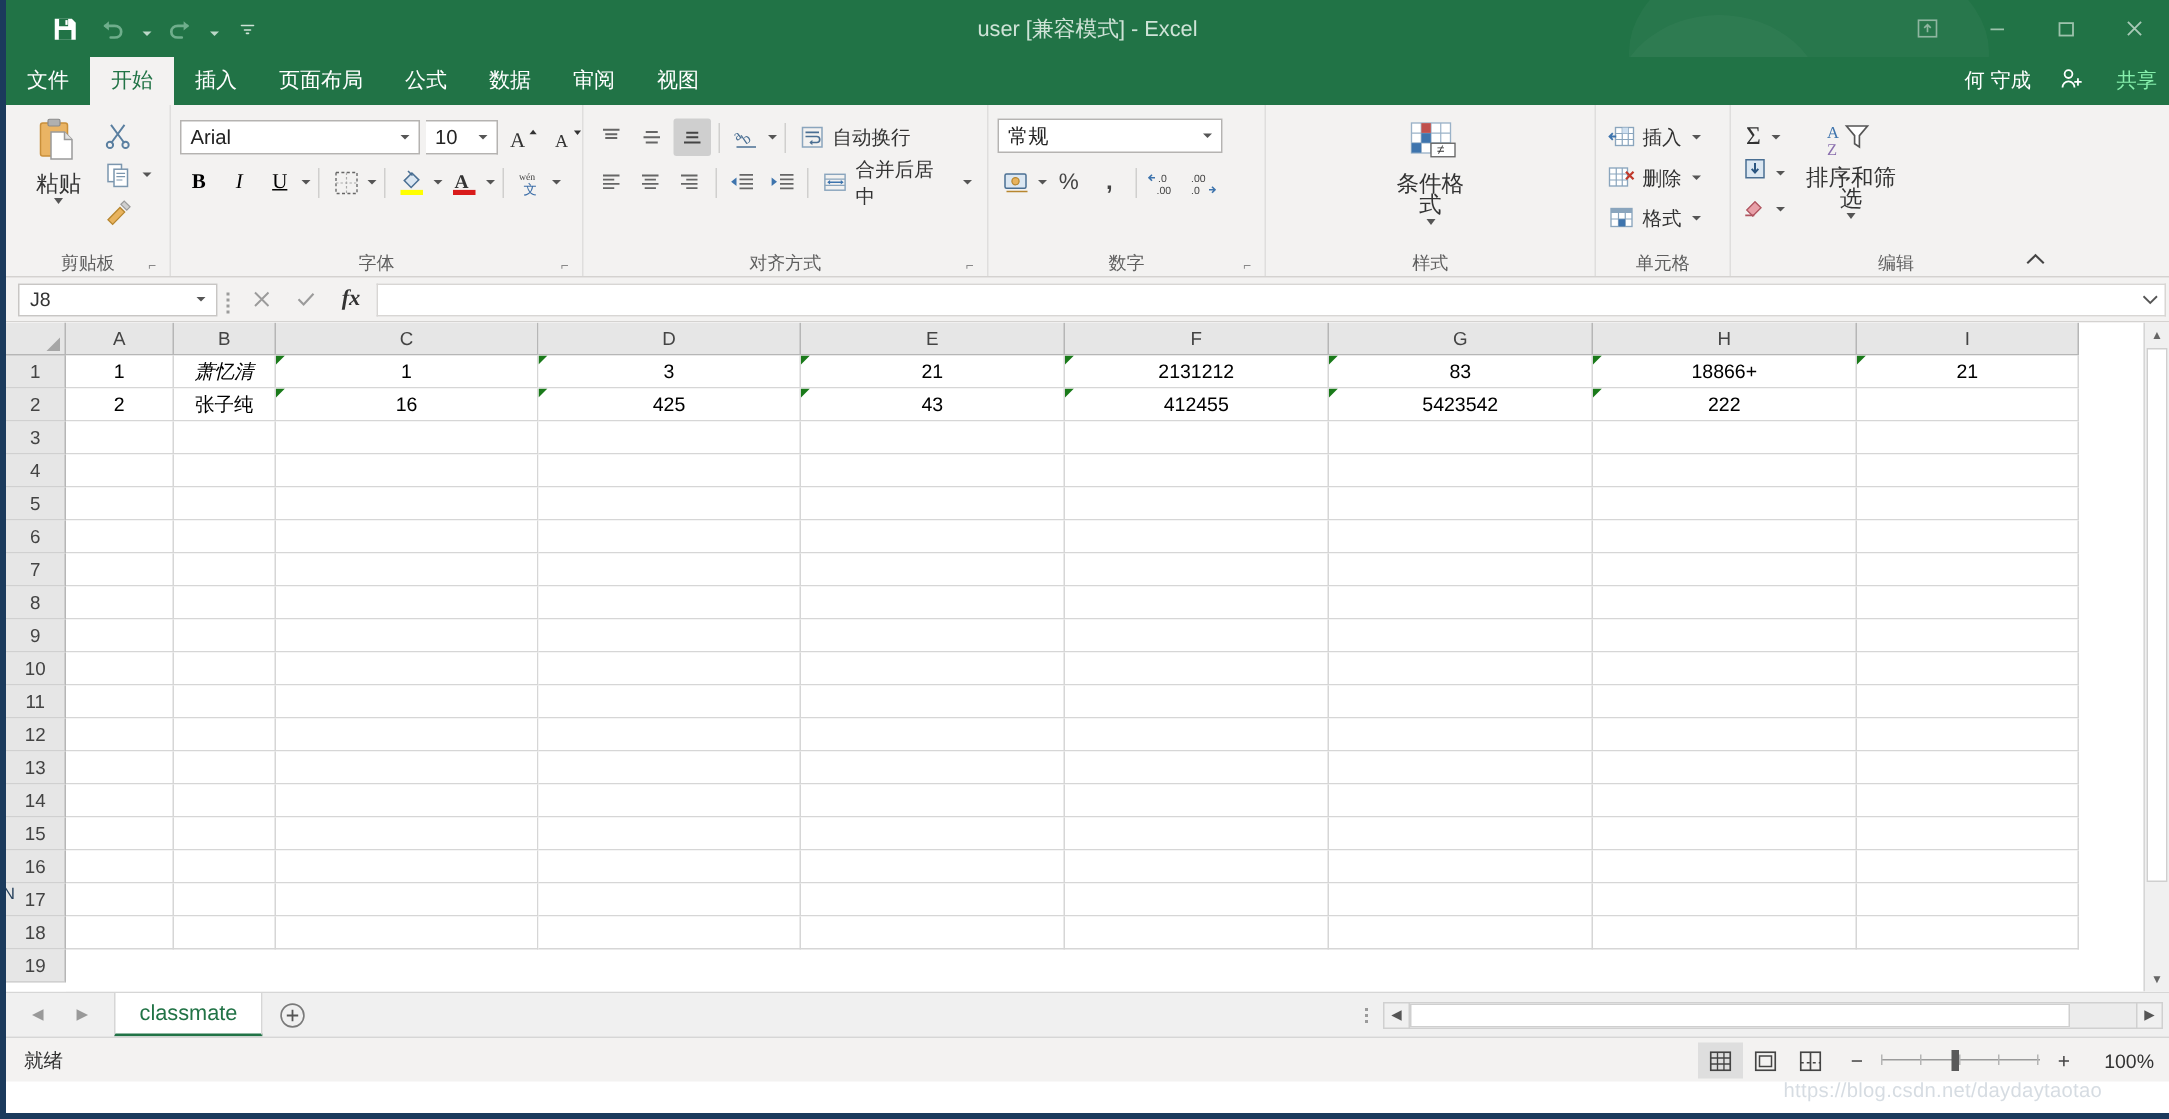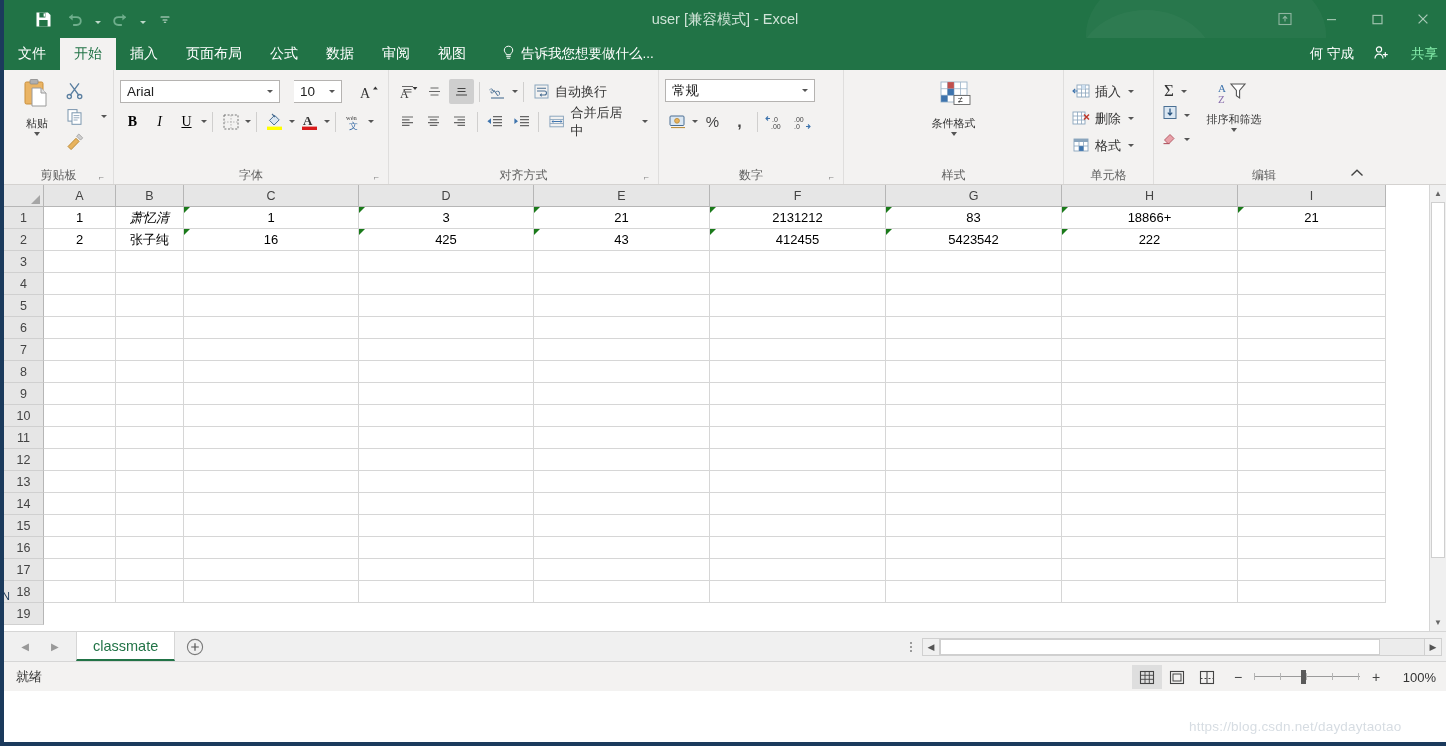--- a/index.html
+++ b/index.html
@@ -171,21 +171,21 @@
     font-size: 9px;
     line-height: 9px;
   }
   .bigbtn {
     display: flex; flex-direction: column;
     align-items: center; justify-content: flex-start;
     padding: 2px 5px;
     cursor: pointer;
     min-width: 42px;
   }
-  .bigbtn .lbl { font-size: 11px; color: #333; margin-top: 2px; text-align:center; line-height:14px;}
+  .bigbtn .lbl { font-size: 15px; color: #333; margin-top: 2px; text-align:center; line-height:14px;}
   .caret-dn {
     width: 0; height: 0;
     border-left: 3.5px solid transparent;
     border-right: 3.5px solid transparent;
     border-top: 4px solid #555;
     margin: 2px auto 0 auto;
   }
   .caret-sm {
     width: 0; height: 0;
     border-left: 3px solid transparent;
@@ -193,21 +193,21 @@
     border-top: 3.5px solid #555;
     display:inline-block;
   }
   .smbtn {
     width: 25px; height: 25px;
     display: flex; align-items: center; justify-content: center;
     cursor: pointer;
     border-radius: 2px;
   }
   .smbtn.sel { background: #cfcfcf; }
-  .row { display: flex; align-items: center; gap: 14px; }
+  .row { display: flex; align-items: center; gap: 4px; }
   .vsep { width:1px; height: 20px; background:#d0cfce; margin: 0 3px; }
 
   
   .g-clip { width: 110px; }
   .g-clip .rgroup-body { padding-left: 8px; }
   .clip-right { display:flex; flex-direction:column; justify-content:flex-start; padding-top:2px; gap:1px;}
 
   
   .g-font { width: 275px; }
   .fontname {
@@ -543,29 +543,20 @@
 
   <div class="tabsrow">
     <div class="tab">文件</div>
     <div class="tab active">开始</div>
     <div class="tab">插入</div>
     <div class="tab">页面布局</div>
     <div class="tab">公式</div>
     <div class="tab">数据</div>
     <div class="tab">审阅</div>
     <div class="tab">视图</div>
-    <div class="tellme">
-      <span class="bulb">
-        <svg width="13" height="16" viewBox="0 0 13 16">
-            <path d="M6.5 1.2C4 1.2 2.3 3 2.3 5.1c0 1.6 1 2.5 1.6 3.3.3.5.4.9.4 1.3h4.4c0-.4.1-.8.4-1.3.6-.8 1.6-1.7 1.6-3.3 0-2.1-1.7-3.9-4.2-3.9z" stroke="#ffffff" stroke-width="1" fill="none"></path>
-            <path d="M4.6 11.3h3.8M5.2 13.2h2.6" stroke="#ffffff" stroke-width="1" stroke-linecap="round"></path>
-          </svg>
-      </span>
-      <span>告诉我您想要做什么...</span>
-    </div>
     <div class="acct">何 守成</div>
     <div class="share">
       <span>
         <svg width="17" height="15" viewBox="0 0 17 15">
             <circle cx="6" cy="4.4" r="2.6" stroke="#ffffff" stroke-width="1.2" fill="none"></circle>
             <path d="M2 13.4c0-2.4 1.8-4.2 4-4.2s4 1.8 4 4.2" stroke="#ffffff" stroke-width="1.2" fill="none"></path>
             <path d="M12.3 7.6v4M10.3 9.6h4" stroke="#ffffff" stroke-width="1.2" stroke-linecap="round"></path>
           </svg>
       </span>
       <span>共享</span>
@@ -926,20 +917,52 @@
         <span>编辑</span>
       </div>
       <div class="collapse-ribbon">
         <svg width="14" height="10" viewBox="0 0 14 10">
             <path d="M1.5 7.5 7 2.2l5.5 5.3" stroke="#444" stroke-width="1.4" fill="none"></path>
           </svg>
       </div>
     </div>
   </div>
 
+  <div class="fbar">
+    <div class="namebox">
+      <span>J8</span>
+      <span class="combo-caret">
+          <i class="caret-sm"></i>
+        </span>
+    </div>
+    <div class="grip">
+        <i></i>
+      </div>
+    <div class="fbtns">
+      <div class="fbtn">
+        <svg width="13" height="13" viewBox="0 0 13 13">
+            <path d="M2 2l9 9M11 2l-9 9" stroke="#9b9b9b" stroke-width="1.3"></path>
+          </svg>
+      </div>
+      <div class="fbtn">
+        <svg width="14" height="13" viewBox="0 0 14 13">
+            <path d="M2 6.5 5.4 10 12 2.8" stroke="#9b9b9b" stroke-width="1.4" fill="none"></path>
+          </svg>
+      </div>
+      <div class="fbtn fx">
+          <span>fx</span>
+        </div>
+    </div>
+    <div class="finput" placeholder=""></div>
+    <div class="fexpand">
+      <svg width="11" height="9" viewBox="0 0 11 9">
+          <path d="M1 2.5 5.5 7 10 2.5" stroke="#555" stroke-width="1.2" fill="none"></path>
+        </svg>
+    </div>
+  </div>
 
   <div class="gridwrap">
     <div class="rowhdr-col">
       <div class="corner"></div>
       <div id="rowheaders">
           <div class="rowhdr">1</div>
           <div class="rowhdr">2</div>
           <div class="rowhdr">3</div>
           <div class="rowhdr">4</div>
           <div class="rowhdr">5</div>

